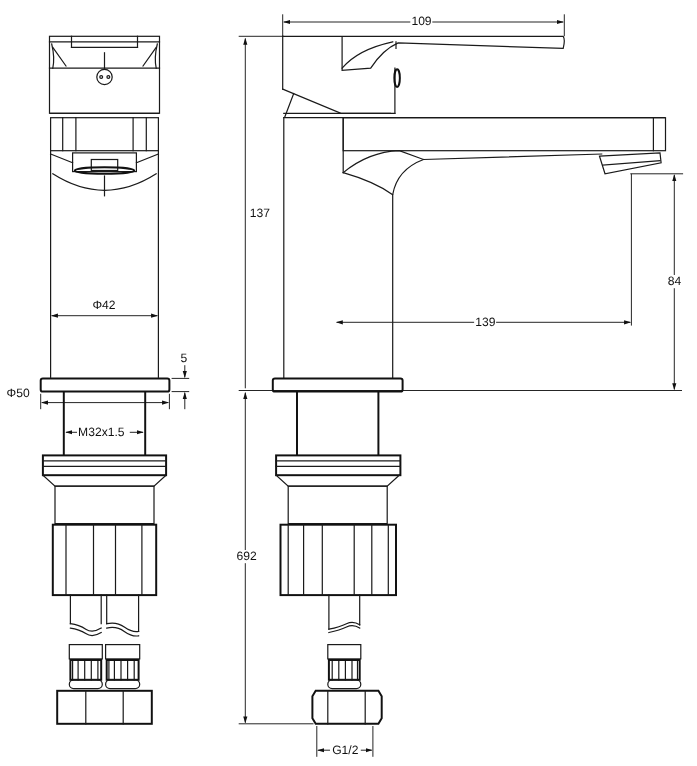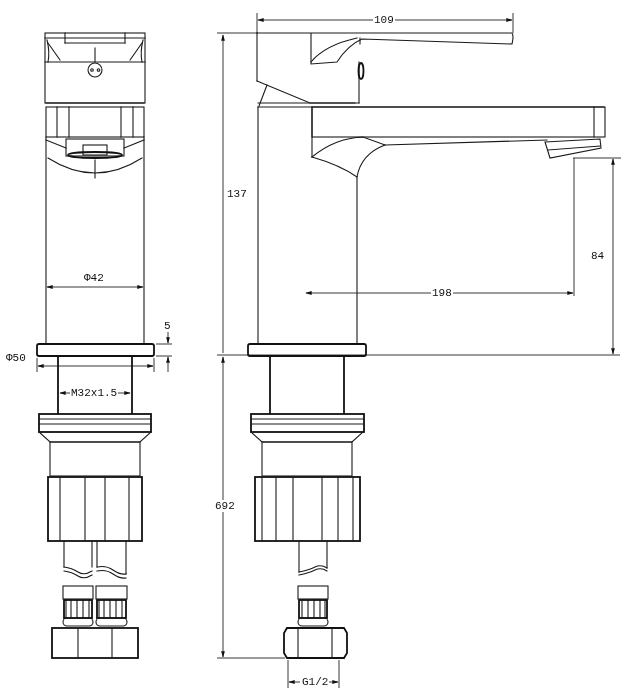--- a/index.html
+++ b/index.html
@@ -1,21 +1,21 @@
 <!DOCTYPE html>
 <html><head>
 <meta charset="utf-8">
 <style>
   html, body { margin: 0; padding: 0; background: #ffffff; }
   body { width: 634px; height: 696px; overflow: hidden; position: relative; }
   #drawing { position: absolute; left: 0; top: 0; width: 634px; height: 696px; }
   .ln { stroke: #1a1a1a; fill: none; stroke-width: 1.1; stroke-linecap: square; }
   .th { stroke: #111; fill: none; stroke-width: 1.8; }
   .dim { stroke: #222; fill: none; stroke-width: 0.9; }
-  .lbl { position: absolute; font-family: Liberation Mono, monospace; font-size: 11px; color: #111; line-height: 12px; background: #fff; padding: 0 1px; white-space: nowrap; }
+  .lbl { position: absolute; font-family: Liberation Sans, sans-serif; font-size: 11px; color: #111; line-height: 12px; background: #fff; padding: 0 1px; white-space: nowrap; }
   .lbl.vert { background: transparent; }
 </style>
 </head>
 <body>
 
 <svg id="drawing" viewBox="0 0 634 696" xmlns="http://www.w3.org/2000/svg">
   <defs>
     <marker id="arr" viewBox="0 0 10 10" refX="9" refY="5" markerWidth="7" markerHeight="7" orient="auto-start-reverse">
       <path d="M0,2 L10,5 L0,8 z" fill="#111"></path>
     </marker>
@@ -208,16 +208,16 @@
   </g>
 </svg>
 
 <span class="lbl" style="left:83px; top:272px;">Φ42</span>
 <span class="lbl" style="left:5px; top:352px;">Φ50</span>
 <span class="lbl vert" style="left:163px; top:320px;">5</span>
 <span class="lbl" style="left:70px; top:387px;text-align:right;">M32x1.5</span>
 
 <span class="lbl" style="left:373px; top:14px;">109</span>
 <span class="lbl" style="left:226px; top:188px;">137</span>
-<span class="lbl" style="left:431px; top:287px;">198</span>
-<span class="lbl" style="left:590px; top:250px;text-align:right;">84</span>
+<span class="lbl" style="left:431px; top:287px;">139</span>
+<span class="lbl" style="left:606px; top:250px;text-align:right;">84</span>
 <span class="lbl" style="left:214px; top:500px;">692</span>
 <span class="lbl" style="left:301px; top:676px;">G1/2</span>
 
 </body></html>

